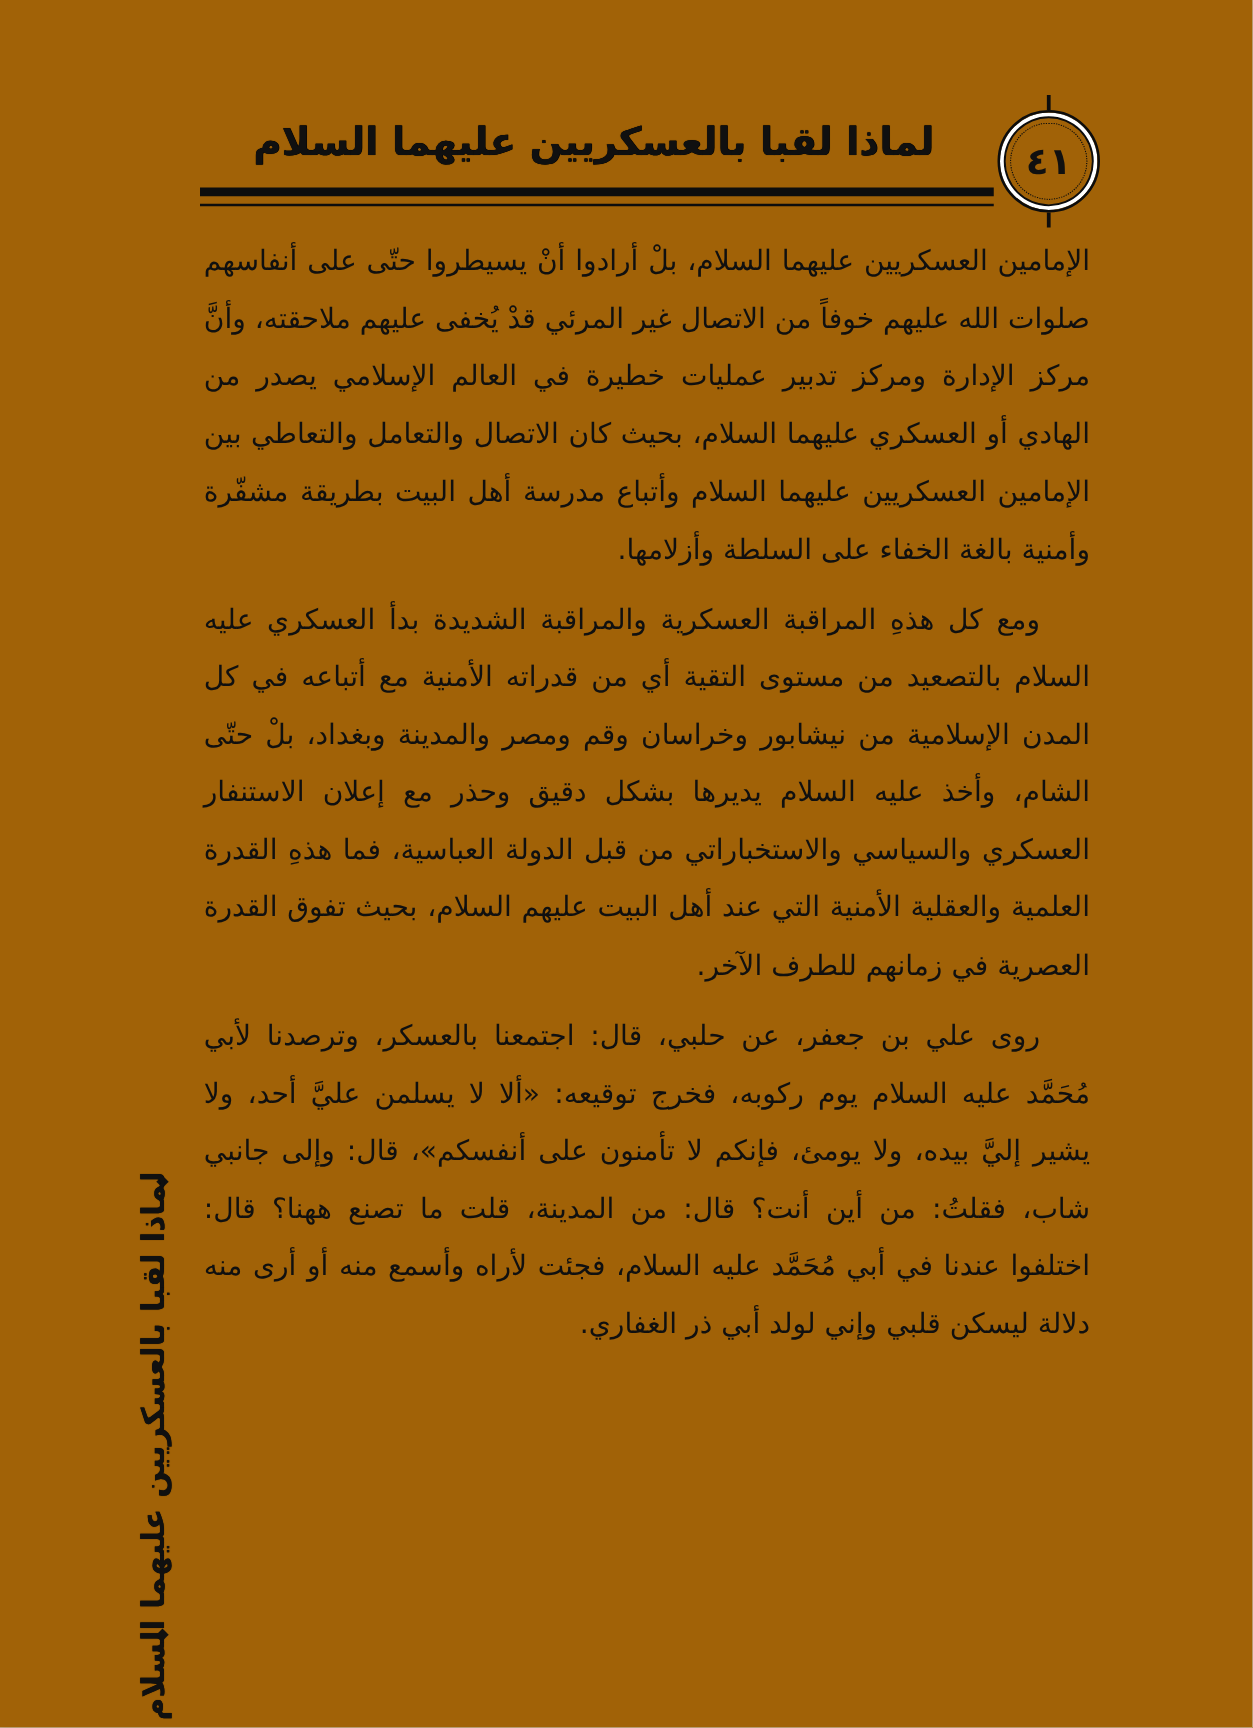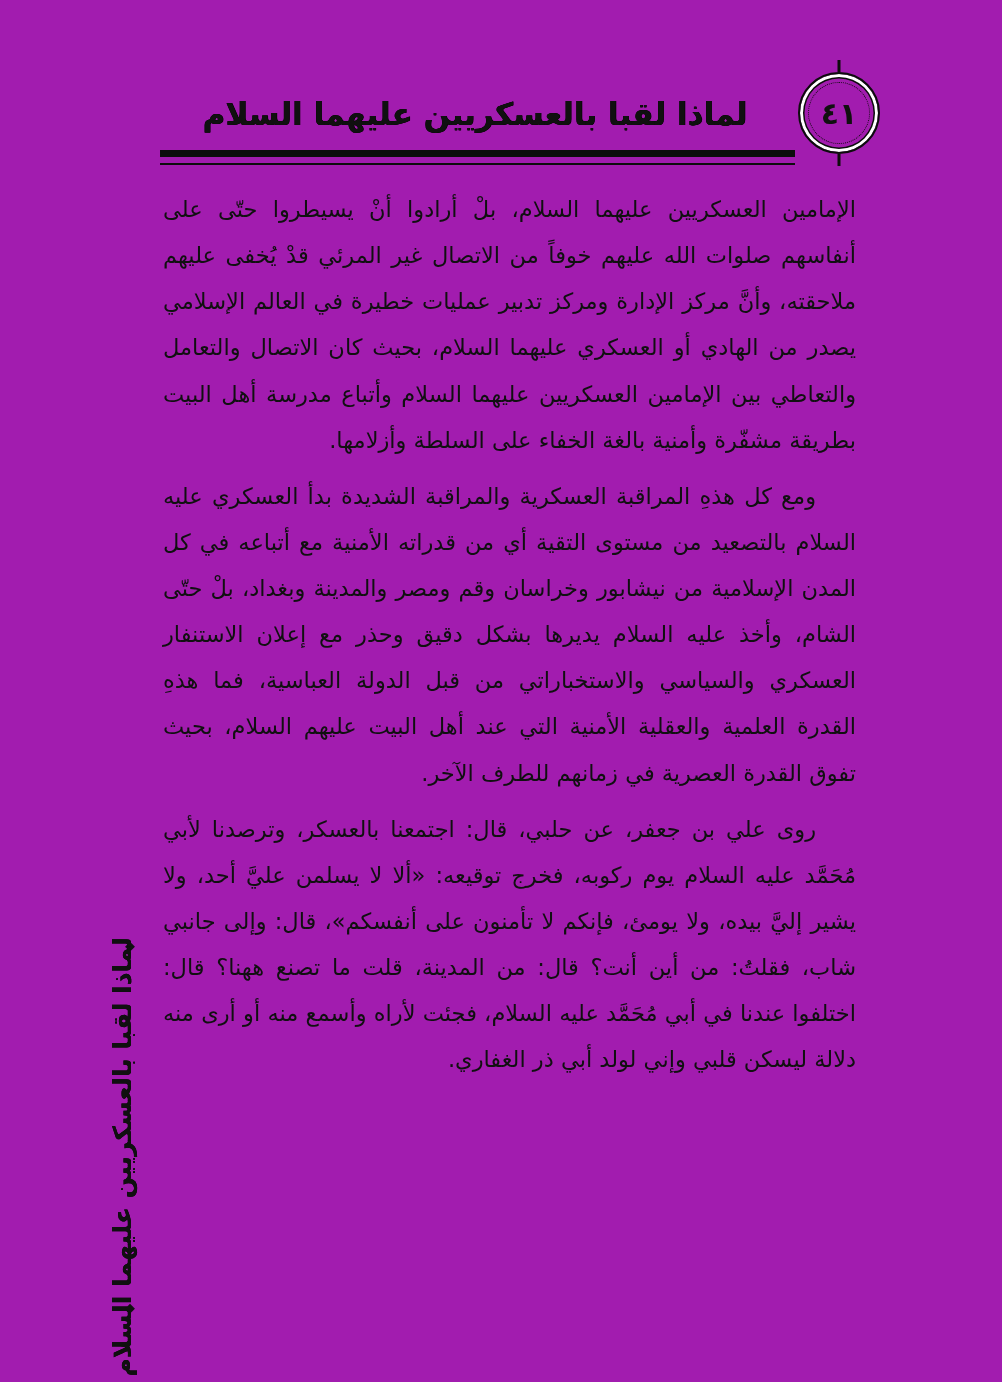--- a/index.html
+++ b/index.html
@@ -1,21 +1,21 @@
 <!DOCTYPE html>
 <html lang="ar" dir="rtl"><head>
 <meta charset="utf-8">
 <style>
   html, body { margin: 0; padding: 0; background: #dcdcdc; }
   .page {
     position: relative;
     width: 1002px;
     height: 1382px;
     margin: 0 auto;
-    background: #a21caf;
+    background: #a16207;
     color: #101010;
     font-family: "DejaVu Sans", sans-serif;
     direction: rtl;
     overflow: hidden;
     box-shadow: 0 0 8px rgba(0,0,0,.25);
   }
 
   
   .header-title {
     position: absolute;
@@ -42,21 +42,21 @@
     top: 163px;
     left: 160px;
     width: 635px;
     height: 2px;
     background: #0d0d0d;
   }
 
   
   .medallion {
     position: absolute;
-    top: 72px;
+    top: 88px;
     right: 122px;
     width: 82px;
     height: 82px;
   }
   .medallion .outer {
     position: absolute; inset: 0;
     border: 2px solid #0d0d0d;
     border-radius: 50%;
     box-shadow: inset 0 0 0 3px #fff, inset 0 0 0 4.5px #0d0d0d;
   }
@@ -78,21 +78,21 @@
   .medallion .num {
     position: absolute; inset: 0;
     display: flex; align-items: center; justify-content: center;
     font-size: 30px; font-weight: bold;
   }
 
   
   .body-text {
     position: absolute;
     top: 186px;
-    right: 146px;
+    right: 130px;
     left: 163px;
     font-size: 22.5px;
     line-height: 2.05;
     text-align: justify;
   }
   .body-text p { margin: 0 0 10px 0; }
   .body-text p.indent { text-indent: 40px; }
   .section-heading {
     margin: 26px 0 16px 0;
     font-size: 30px;

